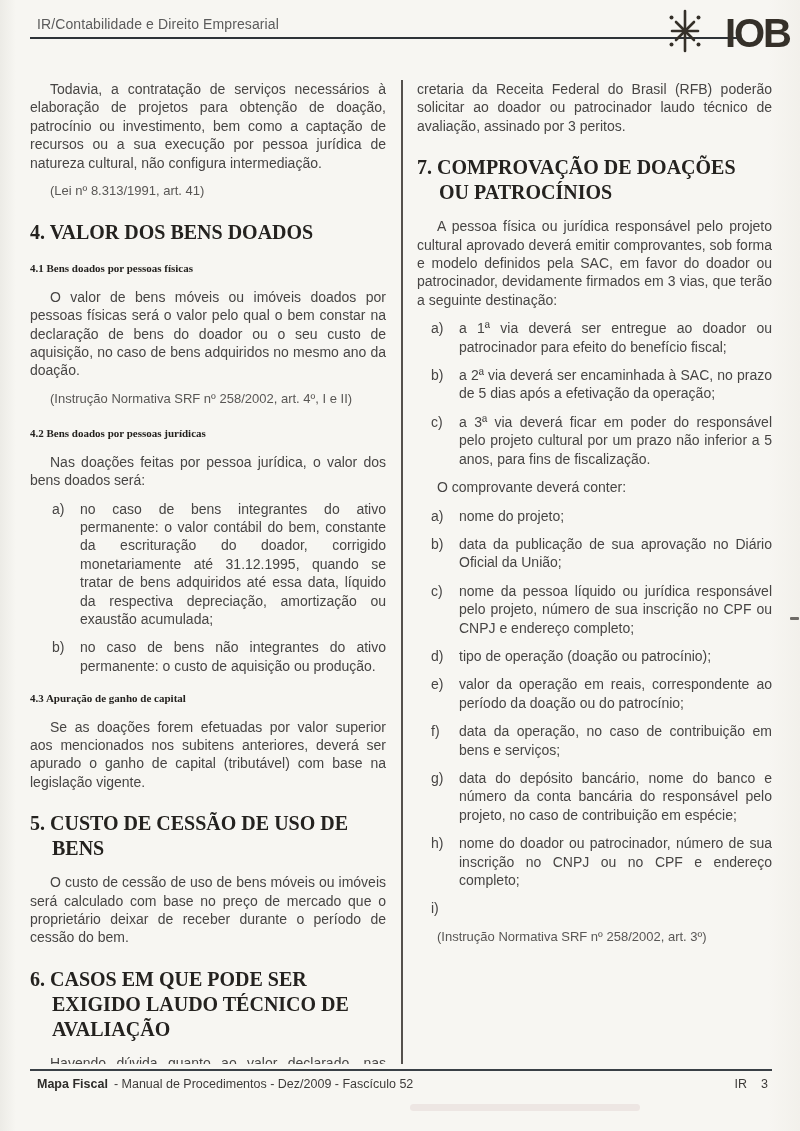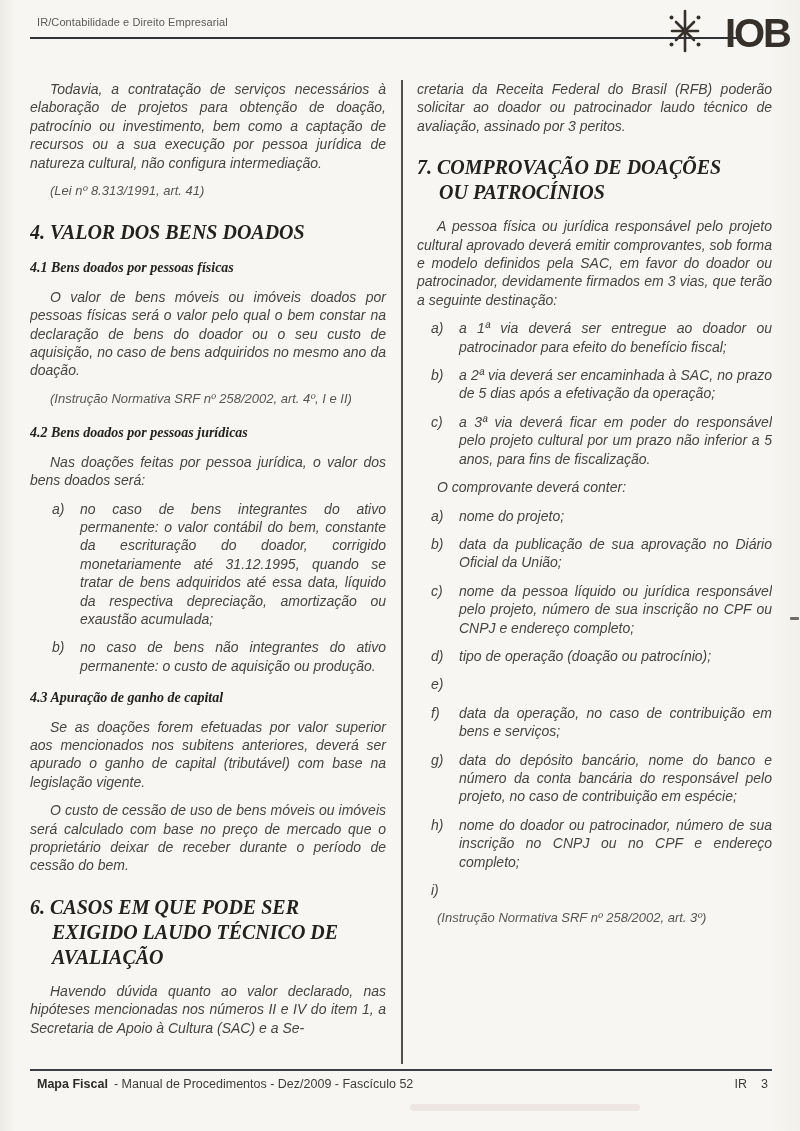--- a/index.html
+++ b/index.html
@@ -11,56 +11,56 @@
     position:relative;
     overflow:hidden;
   }
   .page {
     position:absolute; inset:0;
     background:linear-gradient(90deg,#ecebe6 0px,#f7f6f2 16px,#f7f6f2 768px,#f2f0eb 800px);
   }
   
   .header-title {
     position:absolute; top:16px; left:37px;
-    font-size:11px; color:#5b5b5b; letter-spacing:0.1px;
+    font-size:14px; color:#5b5b5b; letter-spacing:0.1px;
   }
   .header-rule {
     position:absolute; top:37px; left:30px; width:707px; height:2px;
     background:#2e3338;
   }
   .logo {
     position:absolute; top:8px; right:10px;
     display:flex; align-items:center; gap:21px;
   }
   .logo-text {
     font-size:40px; font-weight:bold; color:#353029;
     letter-spacing:-2px; line-height:1;
   }
   
   .columns {
     position:absolute; top:80px; left:30px; width:742px; height:984px;
-    display:flex; overflow:hidden;font-style:italic;
+    display:flex; overflow:hidden;
   }
   .col { font-size:14px; line-height:18.4px; }
   .col-left  { width:356px; flex:0 0 356px; }
   .divider   { flex:0 0 2px; background:#55514d; margin-left:15px; }
   .col-right { flex:1 1 auto; margin-left:14px; }
   
   .para { margin:0 0 10px; text-indent:20px; text-align:justify; }
   .para.noindent { text-indent:0; }
   .cite { margin:4px 0 16px; padding-left:20px; font-size:13px; color:#585654; text-indent:0; }
   .h1 {
     font-family:"Liberation Serif","DejaVu Serif",serif;
     font-size:20px; font-weight:bold; color:#24221f;
     margin:20px 0 12px; padding-left:22px; text-indent:-22px; line-height:1.25;
   }
   .h1-narrow { max-width:300px; }
   .h2 {
     font-family:"Liberation Serif","DejaVu Serif",serif;
-    font-size:14px; font-weight:bold; color:#24221f;
+    font-size:11px; font-weight:bold; color:#24221f;
     margin:14px 0 10px;
   }
   .list { margin:2px 0 0; }
   .li { display:flex; margin:0 0 10px; padding-left:14px; }
   .col-left .li { padding-left:22px; }
   .li-marker { flex:0 0 28px; }
   .li-text { flex:1 1 auto; text-align:justify; }
   
   .footer-rule {
     position:absolute; top:1069px; left:30px; width:742px; height:2px;
@@ -132,20 +132,21 @@
         </div>
         <div class="li">
           <span class="li-marker">b)</span>
           <span class="li-text">no caso de bens não integrantes do ativo permanente: o custo de aquisição ou produção.</span>
         </div>
       </div>
 
       <div class="h2">4.3 Apuração de ganho de capital</div>
       <p class="para">Se as doações forem efetuadas por valor superior aos mencionados nos subitens anteriores, deverá ser apurado o ganho de capital (tributável) com base na legislação vigente.</p>
 
+      <div class="h1">5. CUSTO DE CESSÃO DE USO DE BENS</div>
       <p class="para">O custo de cessão de uso de bens móveis ou imóveis será calculado com base no preço de mercado que o proprietário deixar de receber durante o período de cessão do bem.</p>
 
       <div class="h1">6. CASOS EM QUE PODE SER EXIGIDO LAUDO TÉCNICO DE AVALIAÇÃO</div>
       <p class="para">Havendo dúvida quanto ao valor declarado, nas hipóteses mencionadas nos números II e IV do item 1, a Secretaria de Apoio à Cultura (SAC) e a Se-</p>
     </div>
 
     <div class="divider"></div>
 
     <div class="col col-right">
       <p class="para noindent">cretaria da Receita Federal do Brasil (RFB) poderão solicitar ao doador ou patrocinador laudo técnico de avaliação, assinado por 3 peritos.</p>
@@ -182,20 +183,21 @@
         <div class="li">
           <span class="li-marker">c)</span>
           <span class="li-text">nome da pessoa líquido ou jurídica responsável pelo projeto, número de sua inscrição no CPF ou CNPJ e endereço completo;</span>
         </div>
         <div class="li">
           <span class="li-marker">d)</span>
           <span class="li-text">tipo de operação (doação ou patrocínio);</span>
         </div>
         <div class="li">
           <span class="li-marker">e)</span>
+          <span class="li-text">valor da operação em reais, correspondente ao período da doação ou do patrocínio;</span>
         </div>
         <div class="li">
           <span class="li-marker">f)</span>
           <span class="li-text">data da operação, no caso de contribuição em bens e serviços;</span>
         </div>
         <div class="li">
           <span class="li-marker">g)</span>
           <span class="li-text">data do depósito bancário, nome do banco e número da conta bancária do responsável pelo projeto, no caso de contribuição em espécie;</span>
         </div>
         <div class="li">

